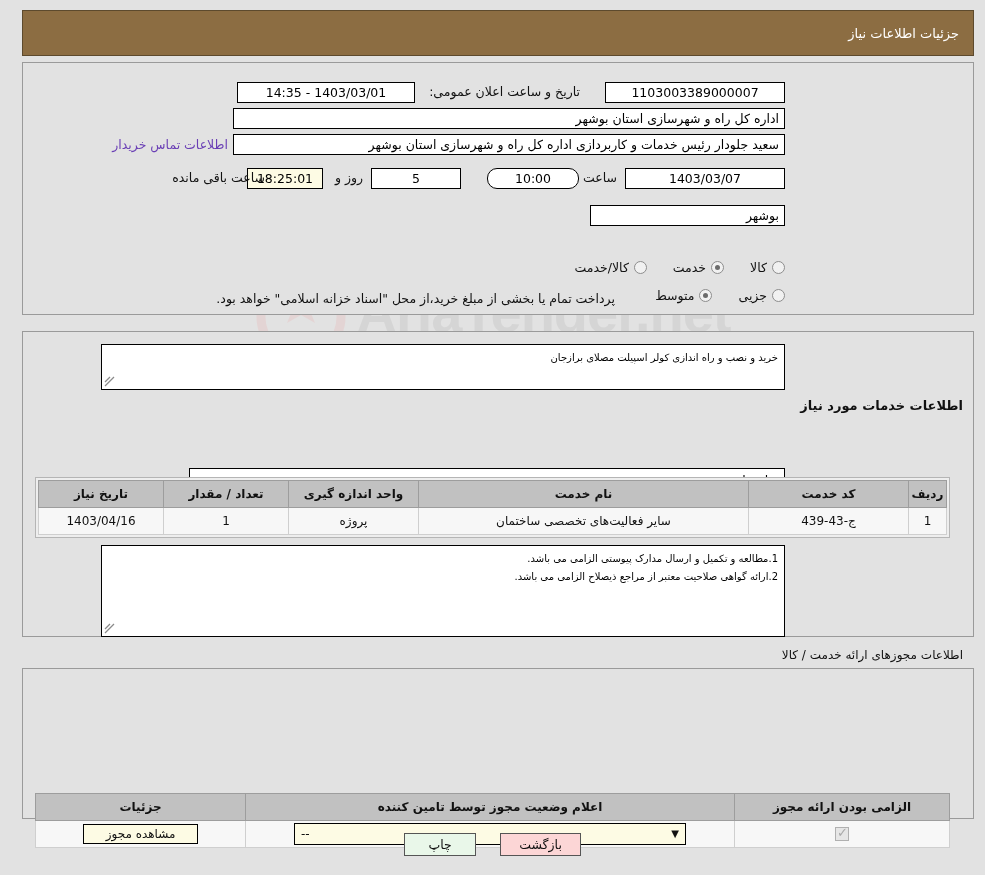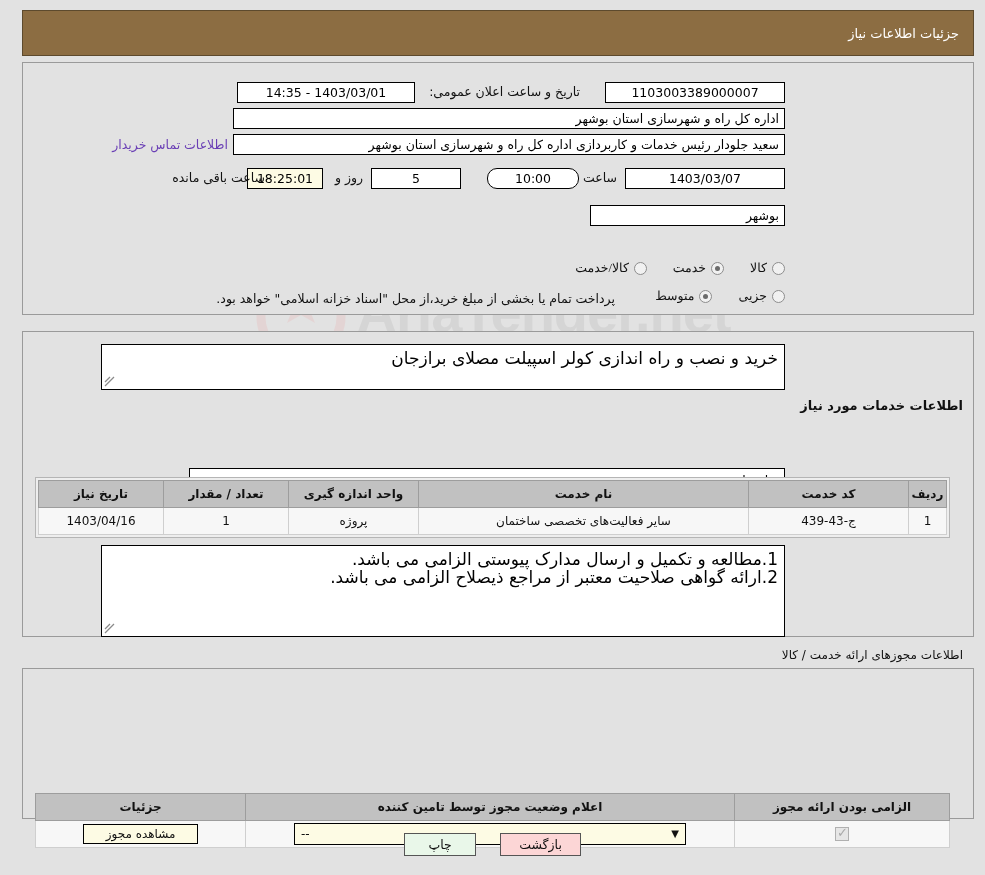--- a/index.html
+++ b/index.html
@@ -125,28 +125,28 @@
     position: relative;
   }
   .radio.checked::after {
     content: "";
     position: absolute;
     left: 3px; top: 3px;
     width: 5px; height: 5px;
     border-radius: 50%;
     background: #6b6b6b;
   }
-  .radio-item { display: flex; align-items: center; gap: 5px; margin-left: 26px; font-family: Liberation Serif, serif; }
+  .radio-item { display: flex; align-items: center; gap: 5px; margin-left: 26px; }
   .radio-lbl { font-size: 12.5px; color: #111; }
 
   
   .tarea {
     border: 1px solid #000;
     background: #fff;
-    font-size: 17px;
+    font-size: 10px;
     padding: 4px 6px;
     text-align: right;
     direction: rtl;
     position: relative;
     line-height: 18px;
     overflow: hidden;
   }
   .resize-grip {
     position: absolute;
     left: 2px; bottom: 1px;

